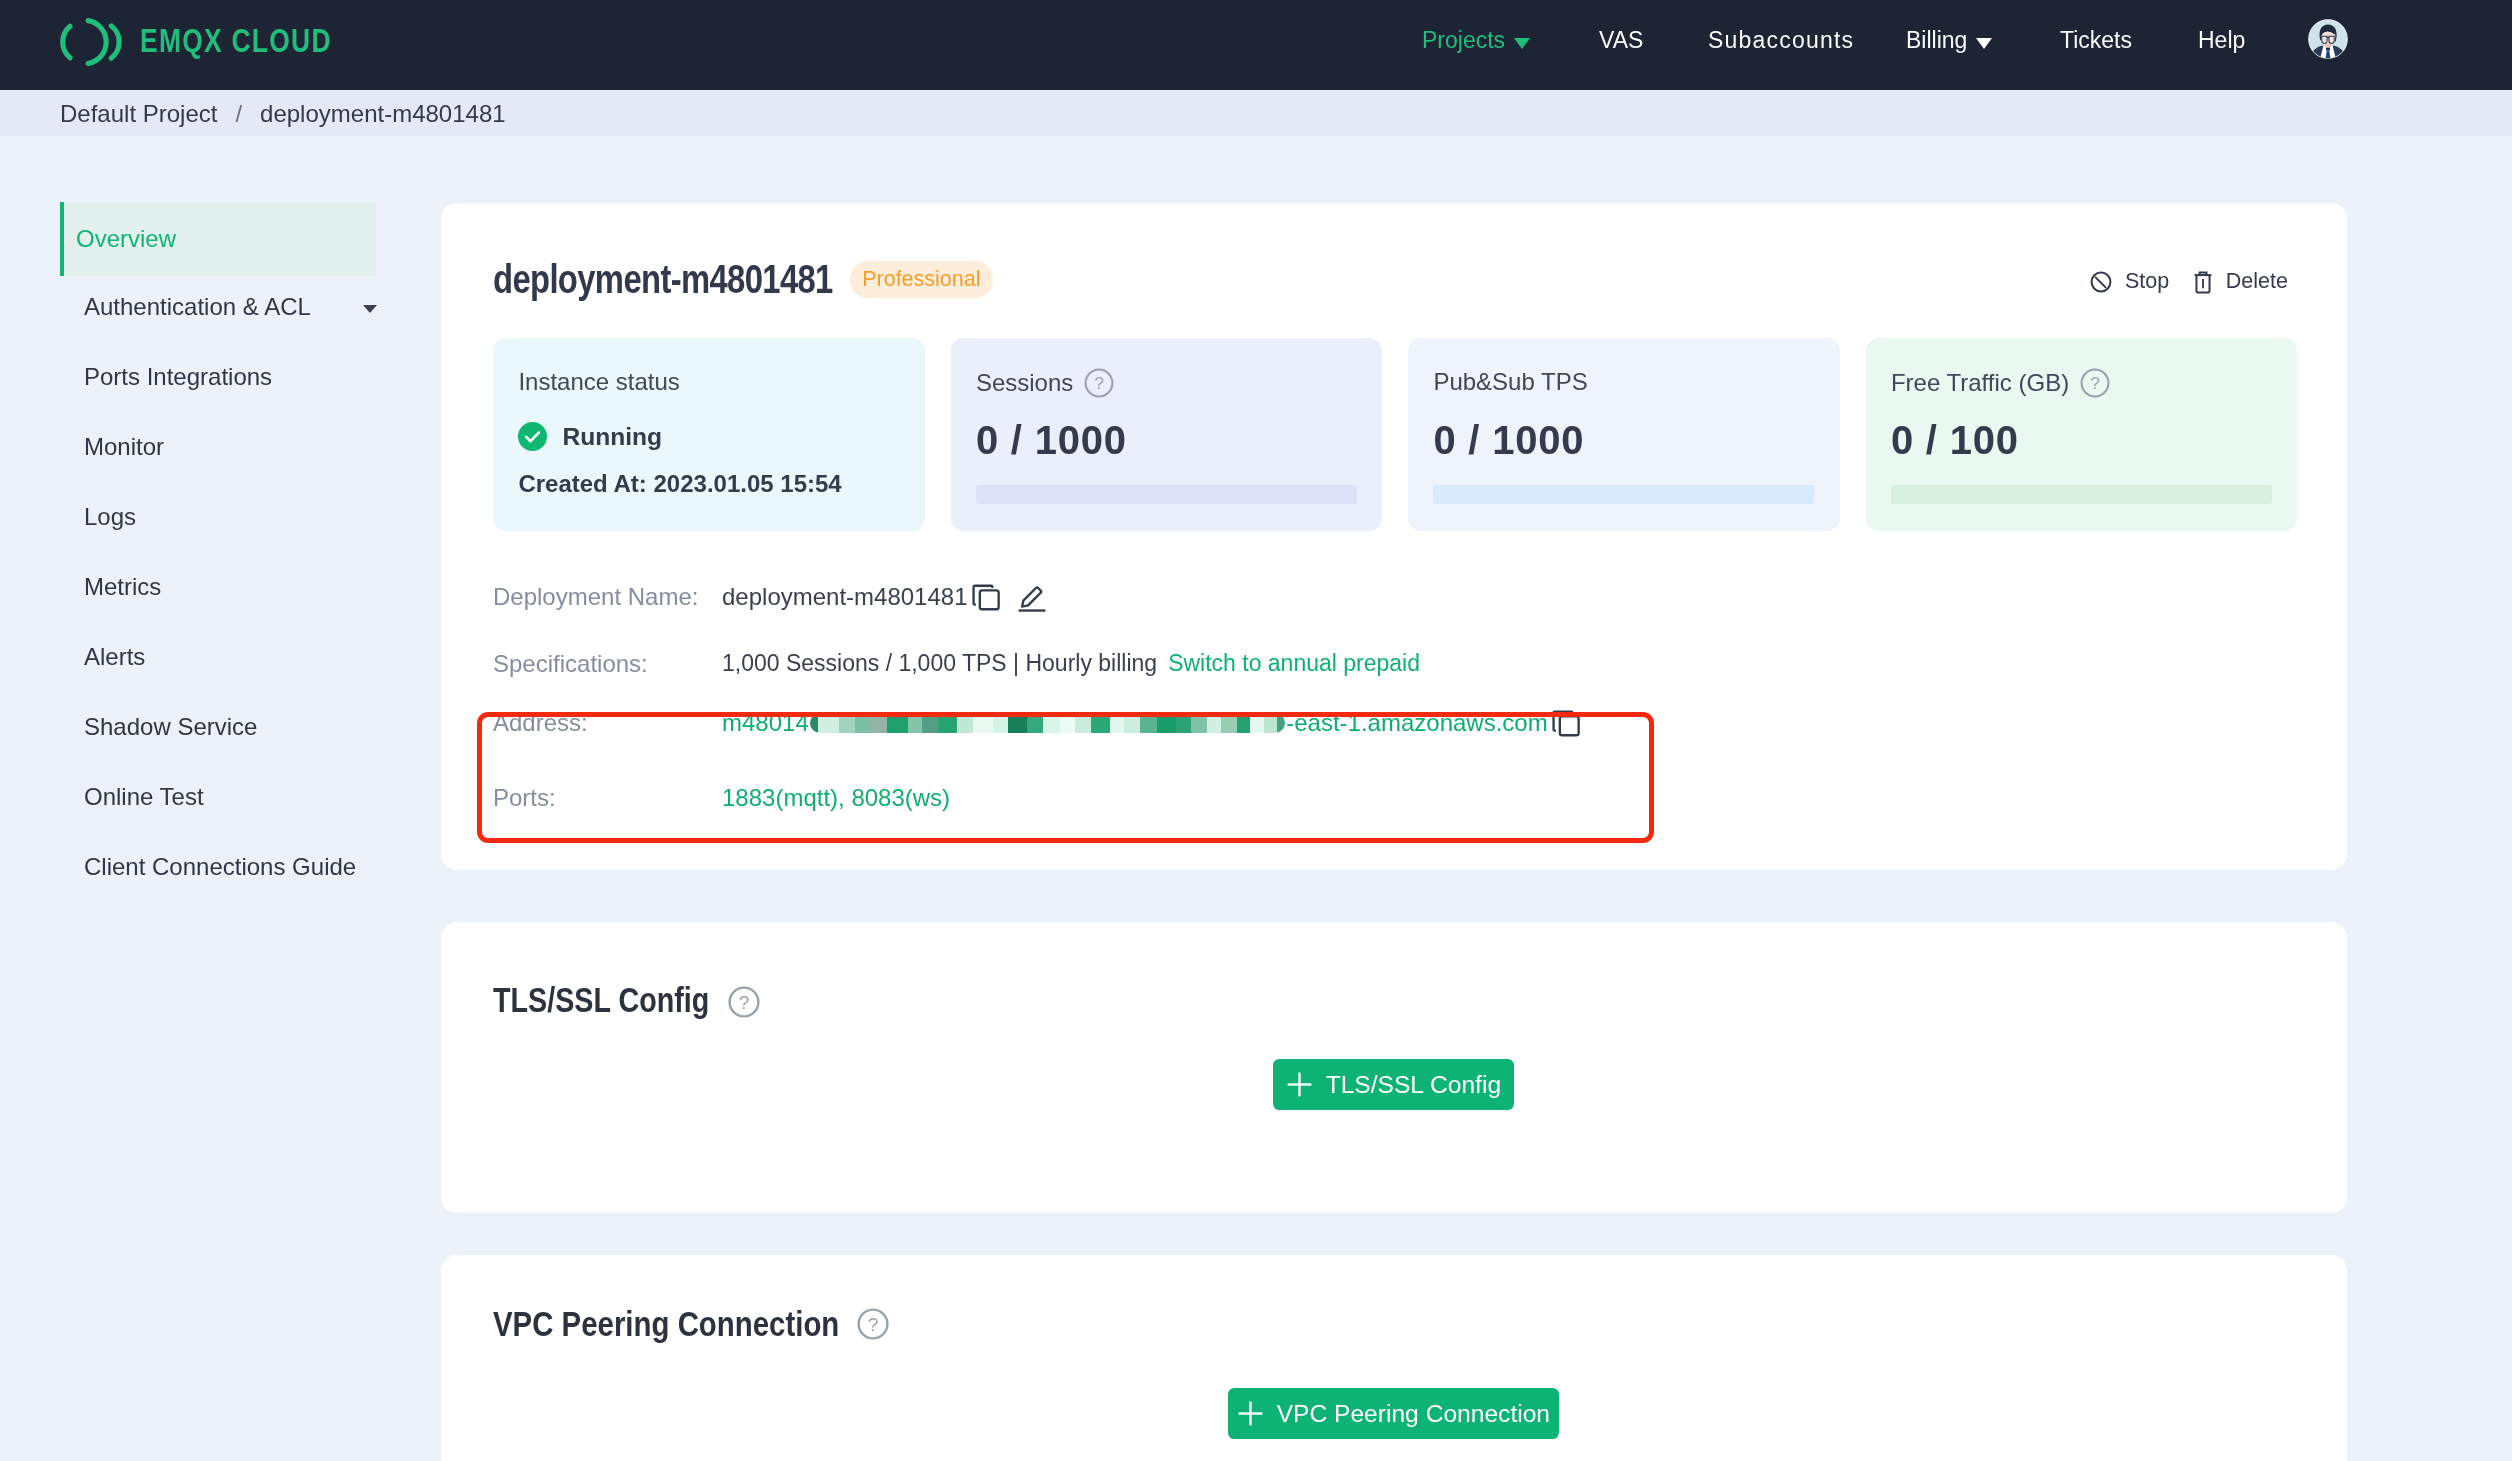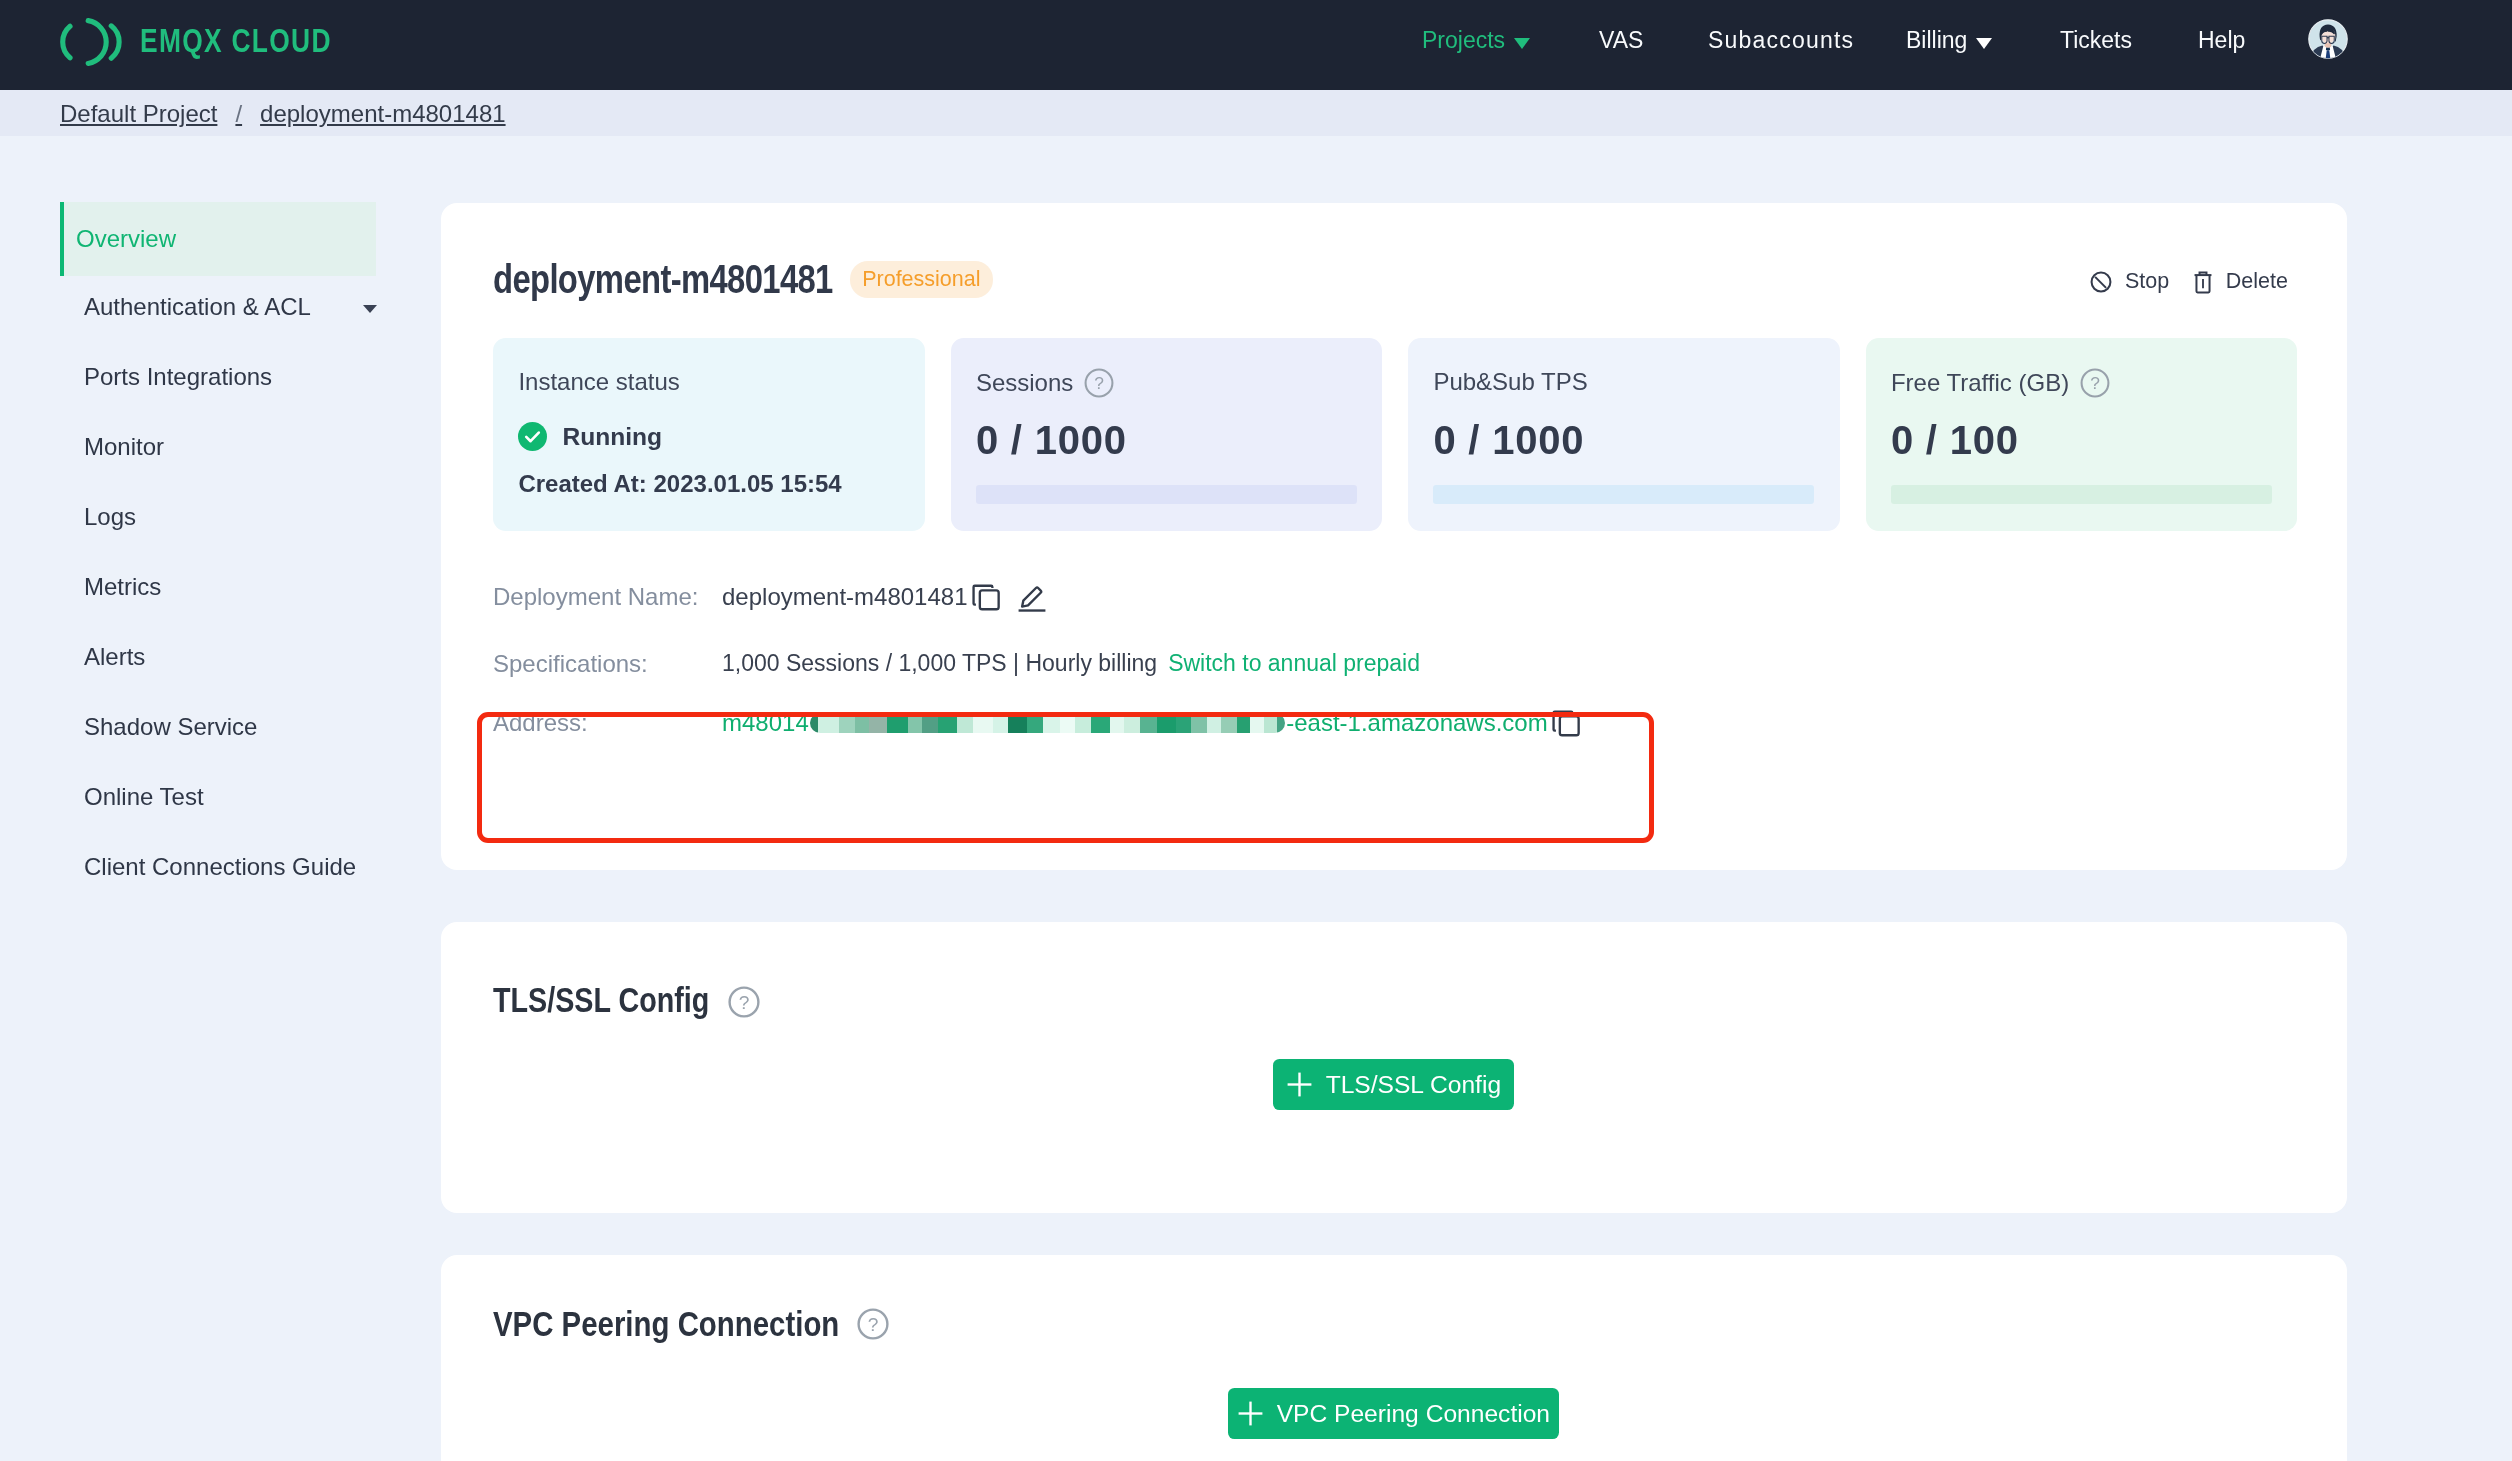--- a/index.html
+++ b/index.html
@@ -9,21 +9,21 @@
 .header { position:absolute; left:0; top:0; width:2512px; height:90px; background:#1d2433; }
 .logo-icon { position:absolute; left:58px; top:9.5px; }
 .logo-text { position:absolute; left:140px; top:0; height:90px; line-height:81px; font-size:33px; font-weight:bold; color:#20bd7d; letter-spacing:1.6px; transform:scaleX(0.8); transform-origin:left center; }
 .nav-item { position:absolute; top:0; height:101px; line-height:81px; font-size:23px; color:#f8fafc; }
 .nav-green { color:#20bd7d; }
 .caret-down { position:absolute; top:38px; width:0; height:0; border-left:8.7px solid transparent; border-right:8.7px solid transparent; border-top:11px solid #fff; }
 .caret-green { border-top-color:#20bd7d; }
 .avatar { position:absolute; left:2308px; top:19px; width:40px; height:40px; }
 
 
-.crumbs { position:absolute; left:0; top:90px; width:2512px; height:46px; background:#e4e9f5; line-height:47px; font-size:24px; color:#333b4a; padding-left:60px;text-decoration:underline; }
+.crumbs { position:absolute; left:0; top:90px; width:2512px; height:46px; background:#e4e9f5; line-height:47px; font-size:24px; color:#333b4a; padding-left:60px; }
 .crumbs .sep { color:#6a7383; margin:0 18px; }
 
 
 .menu { position:absolute; left:60px; top:202px; width:316px; }
 .menu-item { position:relative; height:70px; line-height:70px; font-size:24px; color:#2f3747; padding-left:24px; }
 .menu-item.active { background:#e2f1ed; color:#10b573; border-left:4.8px solid #0cb873; padding-left:12px; height:74px; line-height:74px; margin-bottom:-4px; }
 .menu-caret { position:absolute; right:-0.8px; top:33px; width:0; height:0; border-left:7.2px solid transparent; border-right:7.2px solid transparent; border-top:8.7px solid #3a4254; }
 
 
 .card { position:absolute; left:441px; width:1906px; background:#fff; border-radius:16px; }
@@ -252,20 +252,24 @@
           <i style="width:12.7px;background:#27a071"></i>
           <i style="width:14.3px;background:#e5f8f0"></i>
           <i style="width:12.7px;background:#bae6d2"></i>
           <i style="width:8px;background:#45a384"></i>
         </span>-east-1.amazonaws.com</div>
     <svg width="29" height="29" viewBox="0 0 37 36" fill="none">
         <rect x="10" y="9" width="24" height="24" rx="3" stroke="#333b4a" stroke-width="3"></rect>
         <path d="M5 27 L 3.5 27 A 1.5 1.5 0 0 1 2 25.5 V 4.5 A 1.5 1.5 0 0 1 3.5 3 H 24.5 A 1.5 1.5 0 0 1 26 4.5 L 26 6" stroke="#333b4a" stroke-width="3" fill="none"></path>
       </svg>
   </div>
+  <div class="drow r4">
+    <div class="lbl">Ports:</div>
+    <div class="val green">1883(mqtt), 8083(ws)</div>
+  </div>
 
   <div class="redbox"></div>
 </div>
 
 <div class="card card2">
   <div class="sec-title t-tls">TLS/SSL Config</div>
   <svg class="sec-help" style="left:287px; top:64px;" width="32" height="32" viewBox="0 0 40 40" fill="none">
       <circle cx="20" cy="20" r="18" stroke="#9aa3ad" stroke-width="3"></circle>
       <text x="20" y="29" text-anchor="middle" font-size="24" fill="#9aa3ad" font-family="Liberation Sans">?</text>
     </svg>

